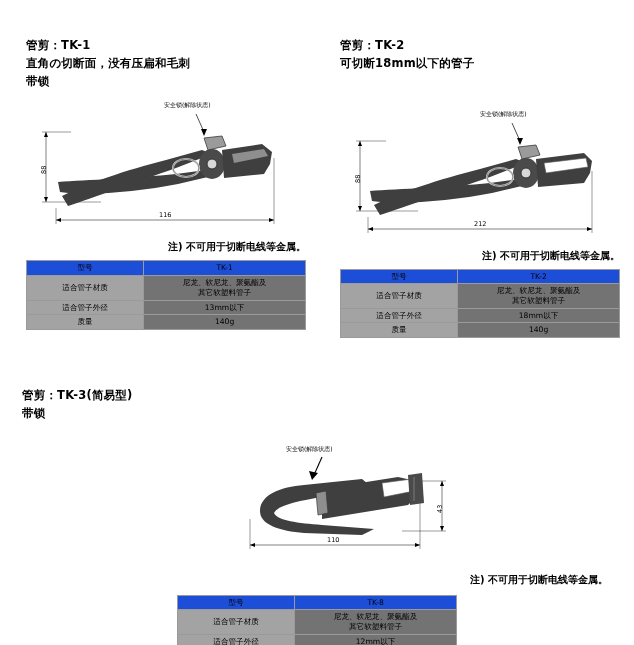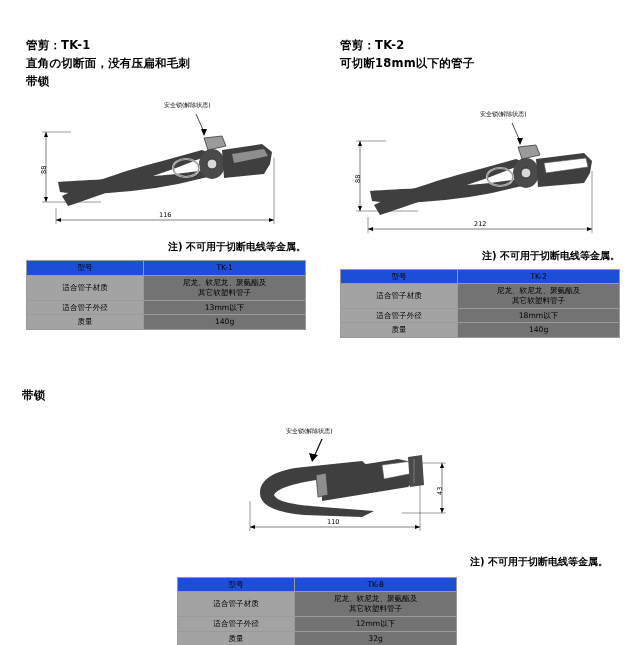--- a/index.html
+++ b/index.html
@@ -235,20 +235,23 @@
       <td class="label">质量</td>
       <td class="val">140g</td>
     </tr>
   </tbody>
     </table>
 </div>
 
 <div class="panel" style="left:22px; top:368px; width:590px;">
 
   <div class="heading">
+    <div>
+      <span>管剪：</span><span class="model-line">TK-3(简易型)</span>
+    </div>
     <div class="sub">带锁</div>
   </div>
 
   <div class="figure" style="height:140px; margin-top:10px;">
     <div class="lock-label" style="left:264px; top:12px;">安全锁(解除状态)</div>
 
     <svg width="590" height="140" viewBox="0 0 590 140">
 
       <path d="M300 24 L292 42" stroke="#000" stroke-width="1.1" fill="none"></path>
       <polygon points="290,47 287,38 296,40" fill="#000"></polygon>

